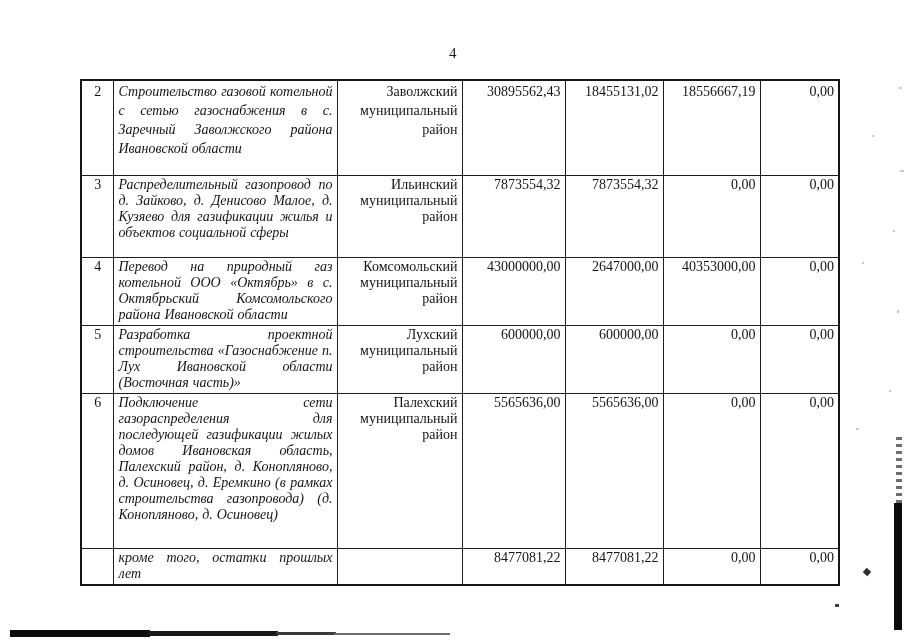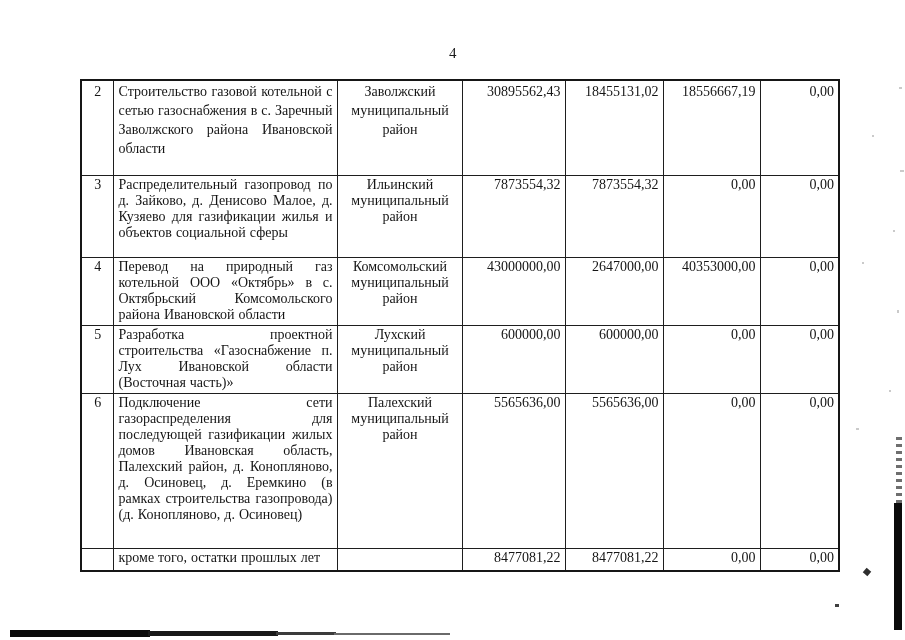--- a/index.html
+++ b/index.html
@@ -25,22 +25,22 @@
     word-spacing:0.5px;
   }
   tr.row-0 td { line-height:19px; }
   tr.row-0 { height:95px; }
   tr.row-1 { height:82px; }
   tr.row-2 { height:66px; }
   tr.row-3 { height:67px; }
   tr.row-4 { height:155px; }
   tr.row-5 { height:23px; }
   td.c-num  { text-align:center; padding-left:1px; padding-right:1px; }
-  td.c-desc { text-align:justify; }
-  td.c-dist { text-align:center; }
+  td.c-desc { text-align:justify;font-style:italic; }
+  td.c-dist { text-align:right; }
   td.c-val  { text-align:right; padding-left:2px; padding-right:2px; white-space:nowrap; }
   
   .art { position:absolute; pointer-events:none; }
   .bar-bottom-1 { left:10px;  top:630px; width:140px; height:7px; background:#0a0a0a; }
   .bar-bottom-2 { left:148px; top:631px; width:130px; height:5px; background:#181818; }
   .bar-bottom-3 { left:276px; top:632px; width:60px;  height:3px; background:#3b3b3b; }
   .bar-bottom-4 { left:334px; top:633px; width:116px; height:1.5px; background:#6a6a6a; }
   .bar-right-solid { left:894px; top:503px; width:8px; height:127px; background:#0b0b0b; }
   .bar-right-dotted {
     left:896px; top:437px; width:6px; height:66px;

